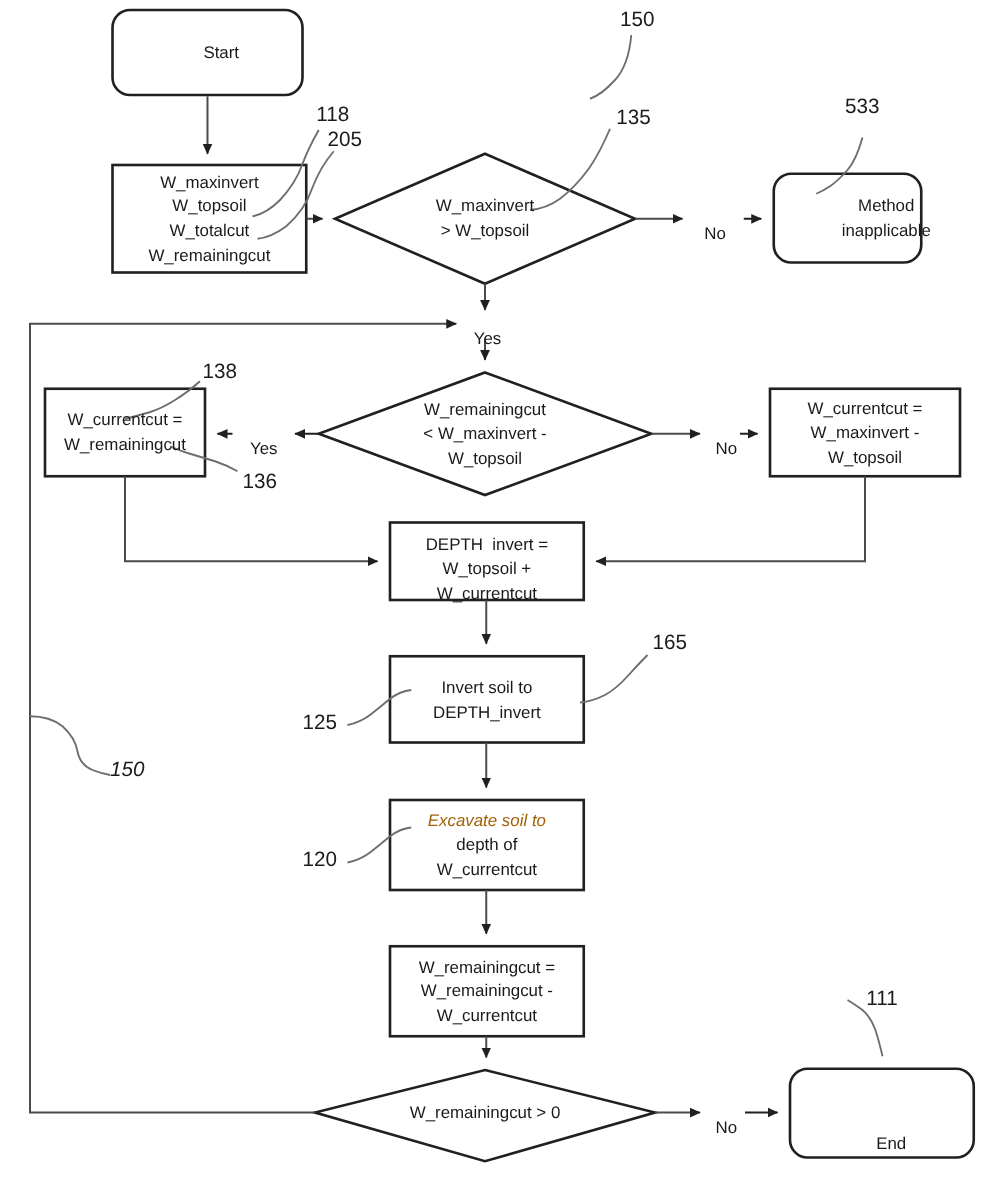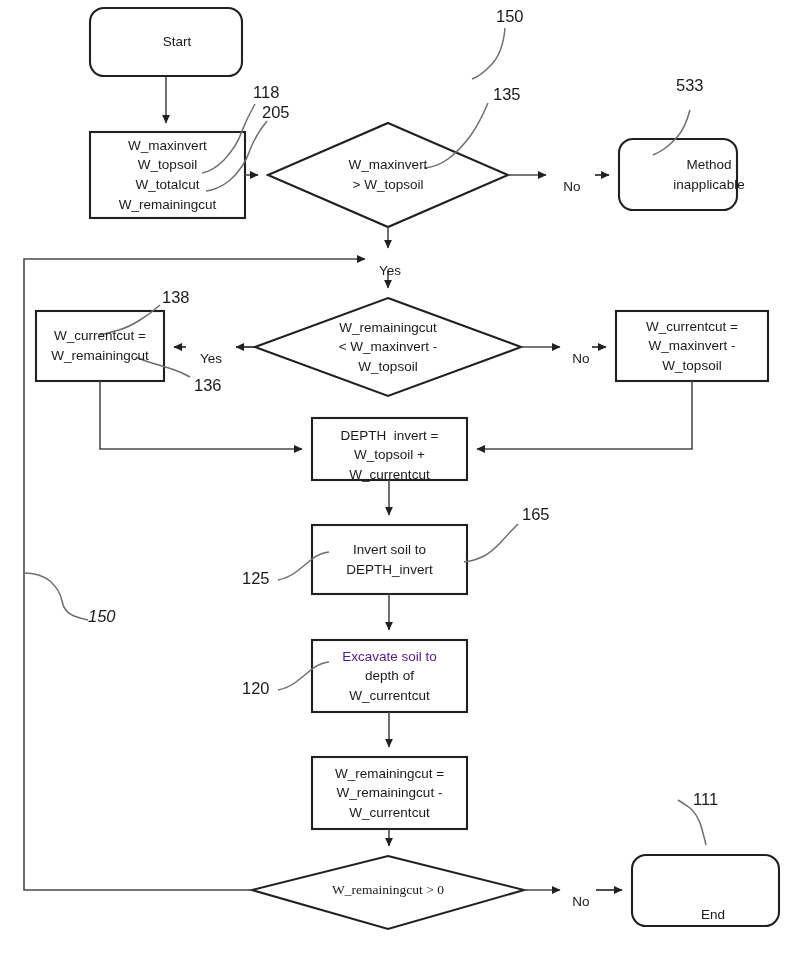--- a/index.html
+++ b/index.html
@@ -46,21 +46,21 @@
     white-space: nowrap;
     margin-top: 12px;
   }
   .ref-num {
     position: absolute;
     color: #1a1a1a;
     font-size: 16.5px;
     line-height: 1;
     white-space: nowrap;
   }
-  .faded { color: #4c1d95; }
+  .faded { color: #a16207; font-style: italic; }
 </style>
 </head>
 <body>
 
 <div id="canvas">
 
   <svg id="flow-svg" viewBox="0 0 792 953" xmlns="http://www.w3.org/2000/svg">
     <defs>
       <marker id="ah" markerWidth="9" markerHeight="9" refX="8" refY="4.5" orient="auto" markerUnits="userSpaceOnUse">
         <path d="M0,0.6 L8.6,4.5 L0,8.4 z" fill="#231f20"></path>
@@ -178,21 +178,21 @@
     <span>depth of</span>
     <span>W_currentcut</span>
   </div>
 
   <div class="node-text" style="left:312px; top:757px; width:155px; height:72px;">
     <span>W_remainingcut =</span>
     <span>W_remainingcut -</span>
     <span>W_currentcut</span>
   </div>
 
-  <div class="node-text" style="left:288px; top:875px; width:200px; height:30px;font-family:Liberation Serif, serif;">
+  <div class="node-text" style="left:288px; top:875px; width:200px; height:30px;">
     <span>W_remainingcut &gt; 0</span>
   </div>
 
   <div class="node-text" style="left:632px; top:855px; width:162px; height:71px;margin-top:24px;">
     <span>End</span>
   </div>
 
   <div class="edge-label" style="left:552px; top:168px; width:40px;">No</div>
   <div class="edge-label" style="left:372px; top:252px; width:36px;">Yes</div>
   <div class="edge-label" style="left:192px; top:340px; width:38px;">Yes</div>

